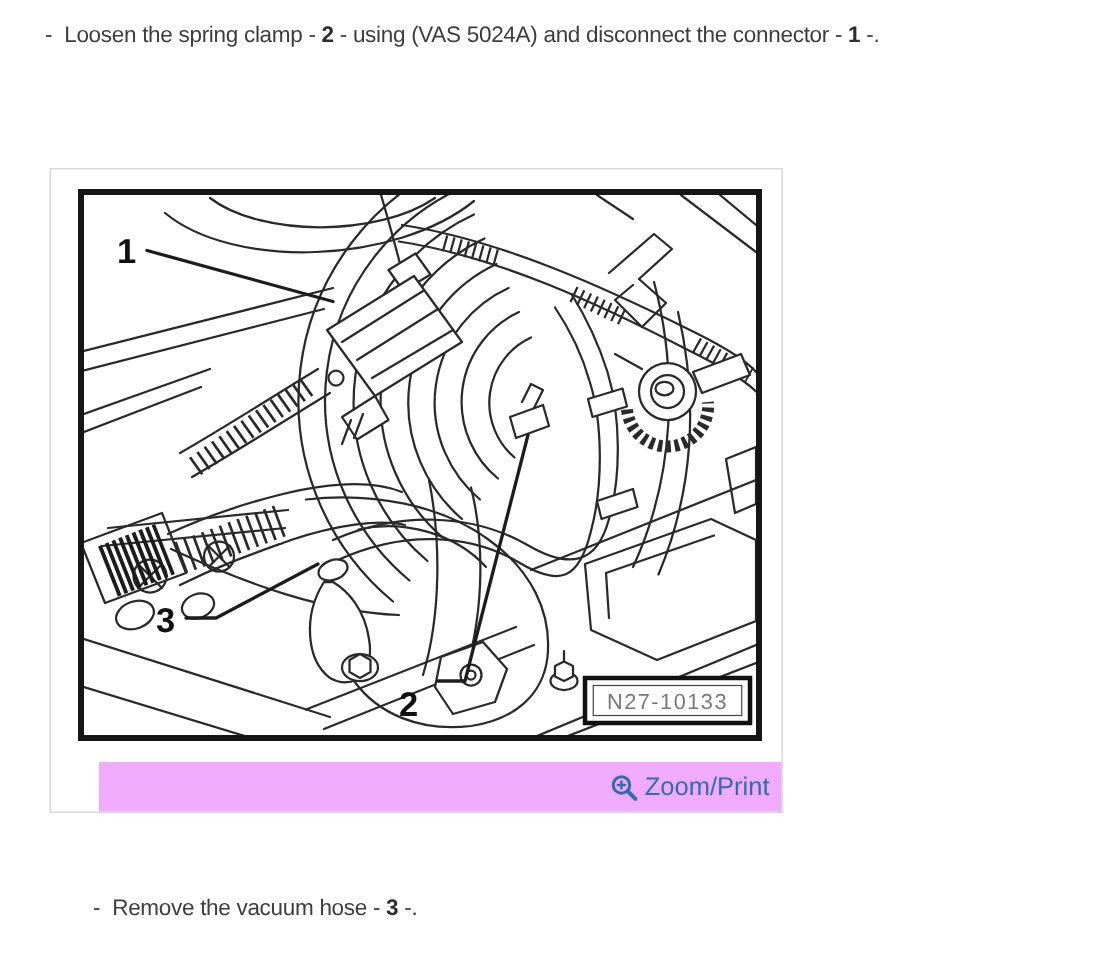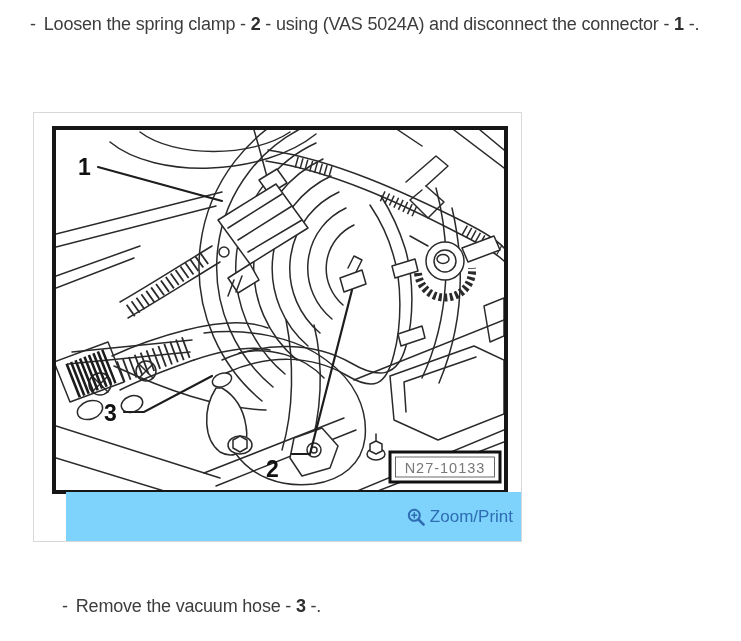--- a/index.html
+++ b/index.html
@@ -4,40 +4,40 @@
 <style>
   html,body{margin:0;padding:0;}
   body{
     width:741px;height:641px;position:relative;overflow:hidden;
     background:#ffffff;
     font-family:"Liberation Sans", sans-serif;
     color:#3d3d3d;
   }
   .instruction{
     position:absolute;left:30px;
-    font-size:18px;line-height:20px;letter-spacing:-0.2px;
+    font-size:15px;line-height:20px;letter-spacing:-0.2px;
     color:#3d3d3d;white-space:nowrap;
   }
   .instruction .bullet{display:inline-block;margin-right:8px;}
   .instruction b{font-weight:bold;color:#2e2e2e;}
   #step-top{top:14px;}
   #step-bottom{top:596px;margin-left:32px;}
 
   .figure-card{
     position:absolute;left:33px;top:112px;width:489px;height:430px;
     background:#ffffff;border:1px solid #d6d8da;box-sizing:border-box;
   }
   .diagram-frame{
     position:absolute;left:18px;top:13px;width:448px;height:360px;
     border:4px solid #161616;background:#ffffff;
   }
   .diagram-frame svg{display:block;}
   .figure-footer{
-    position:absolute;left:0;right:0;bottom:0;height:49px;
-    background:#7dd3fc;
+    position:absolute;left:0;right:0;bottom:0;height:33px;
+    background:#f0abfc;
     display:flex;align-items:center;justify-content:flex-end;
     padding-right:8px;box-sizing:border-box;margin-left:32px;
   }
   .zoom-print-link{
     display:inline-flex;align-items:center;gap:4px;
     color:#2f6cb3;font-size:17px;text-decoration:none;cursor:pointer;
   }
   .zoom-print-link .mag-icon{display:inline-block;line-height:0;}
 
   

